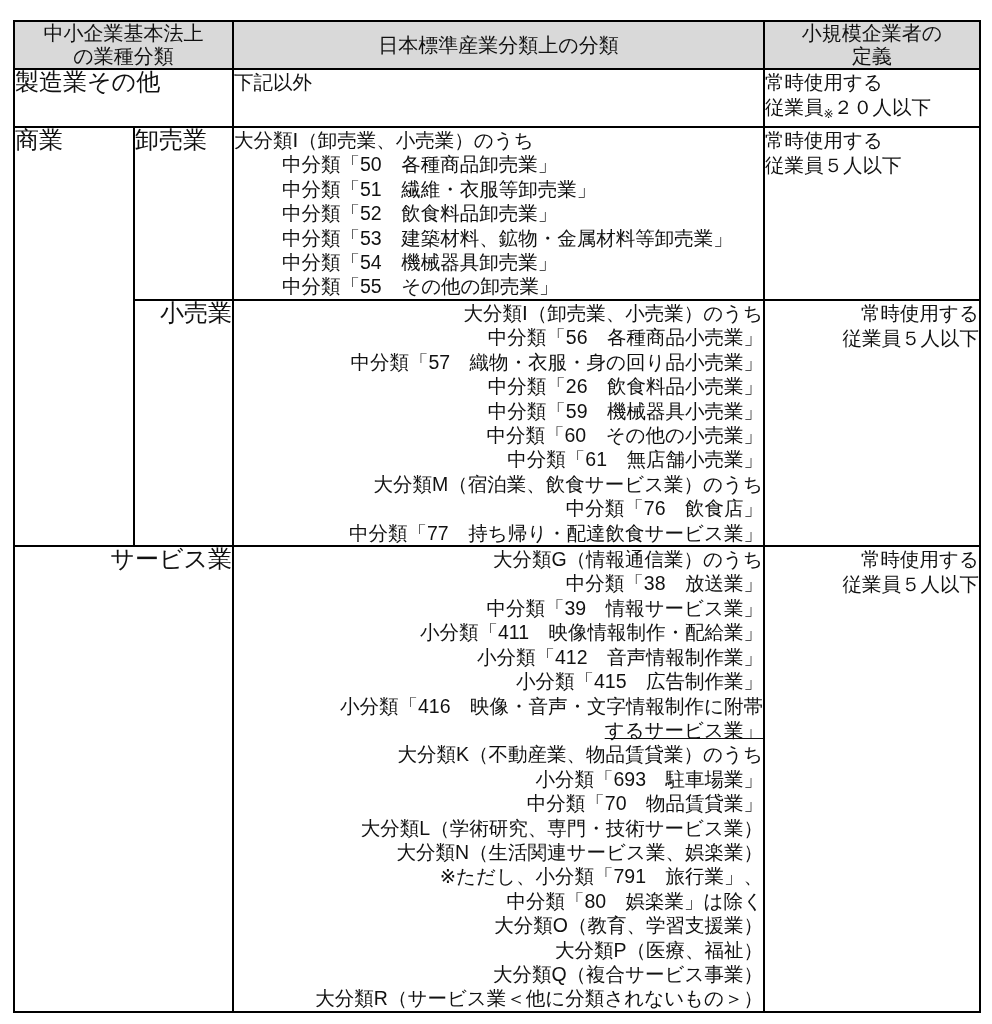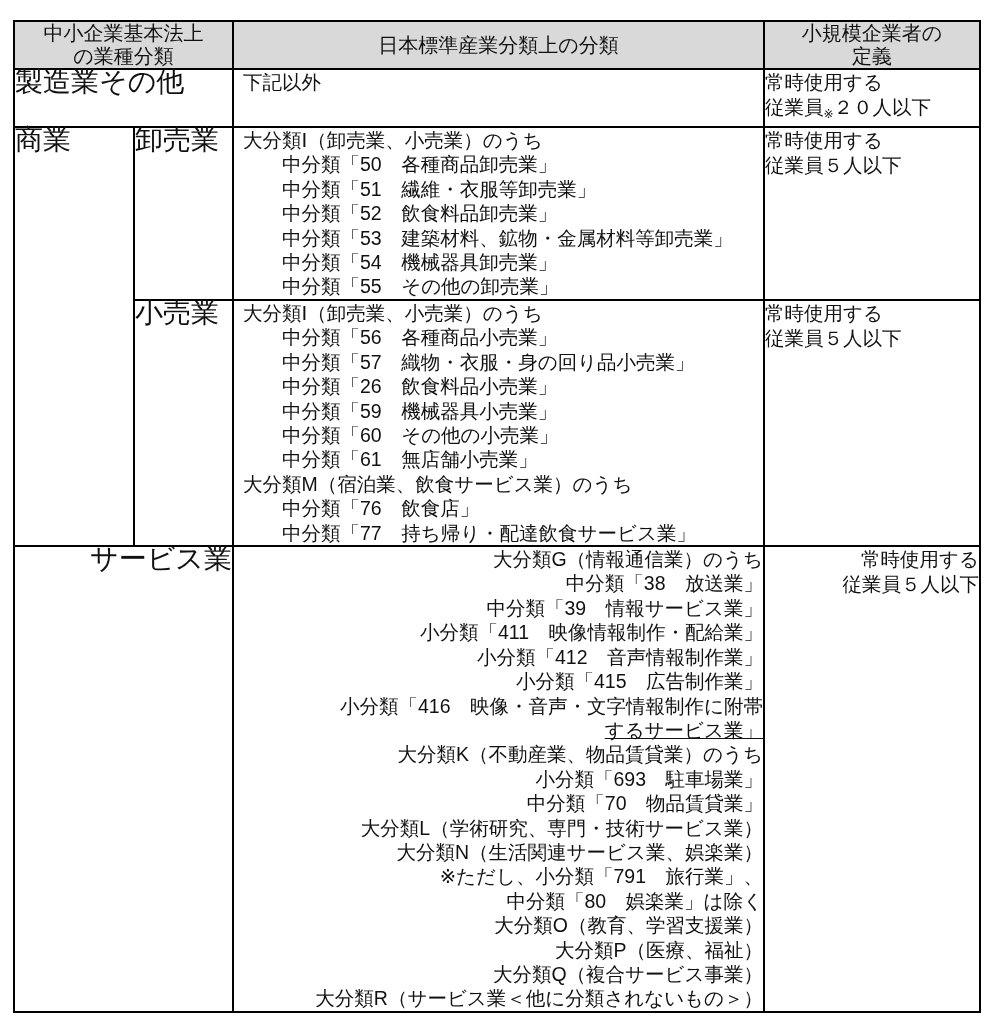--- a/index.html
+++ b/index.html
@@ -29,46 +29,46 @@
   }
   table.sme th{
     background:#d9d9d9;
     height:44px;
     font-size:20px;
     line-height:23px;
     text-align:center;
     vertical-align:middle;
   }
   td.cat, td.subcat{
-    font-size:28px;
+    font-size:24px;
     line-height:24px;
     padding:3px 2px 0 9px;
   }
   td.jsic{ padding:2px 0 0 0; }
   .jsic-line{
     font-size:19.5px;
     line-height:24.4px;
     white-space:nowrap;
   }
-  .ind0{padding-left:9px;}
+  .ind0{}
   .ind1{padding-left:48px;}
   .ind2{padding-left:54px;}
   .ind3{text-decoration:underline;}
   td.def{
     font-size:19.5px;
     line-height:24.5px;
     padding:3px 2px 0 8px;
   }
   .note{
     font-size:12px;
     vertical-align:-4px;
   }
   tr.r-manufacturing td{height:46px;}
   tr.r-wholesale td{height:171px;border-radius:29px;}
-  tr.r-retail td{height:241px;}
+  tr.r-retail td{height:241px;text-align:right;}
   tr.r-services td{height:458px;text-align:right;}
 </style>
 </head>
 <body>
 
 <table class="sme">
   <colgroup>
     <col class="c1a">
       <col class="c1b">
       <col class="c2">

